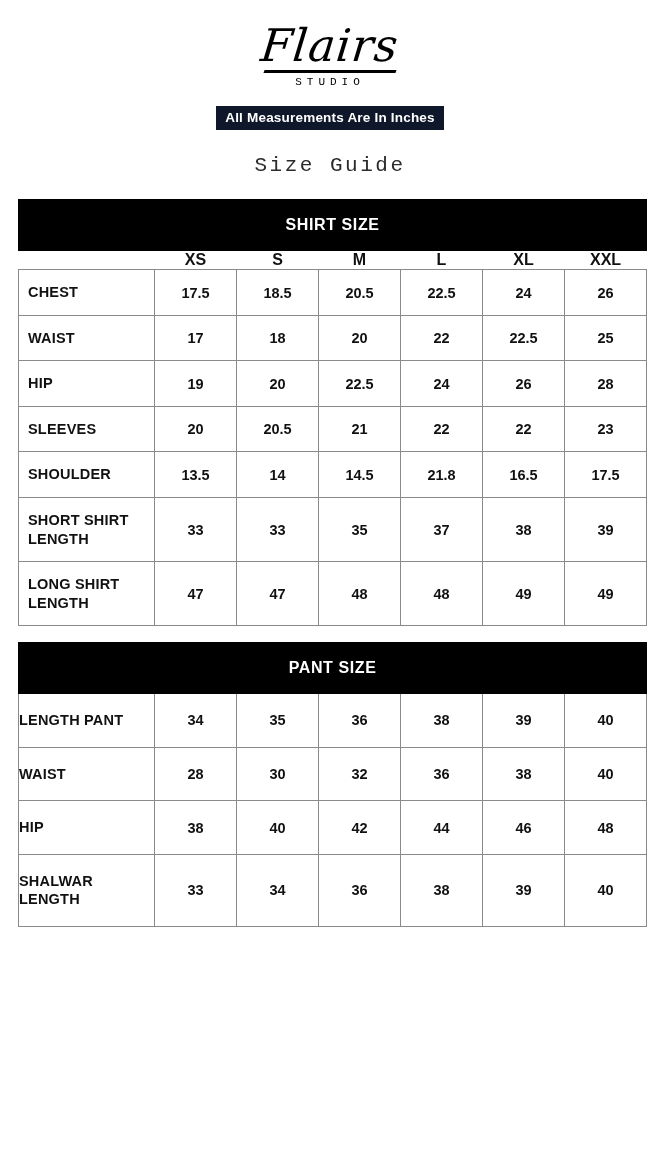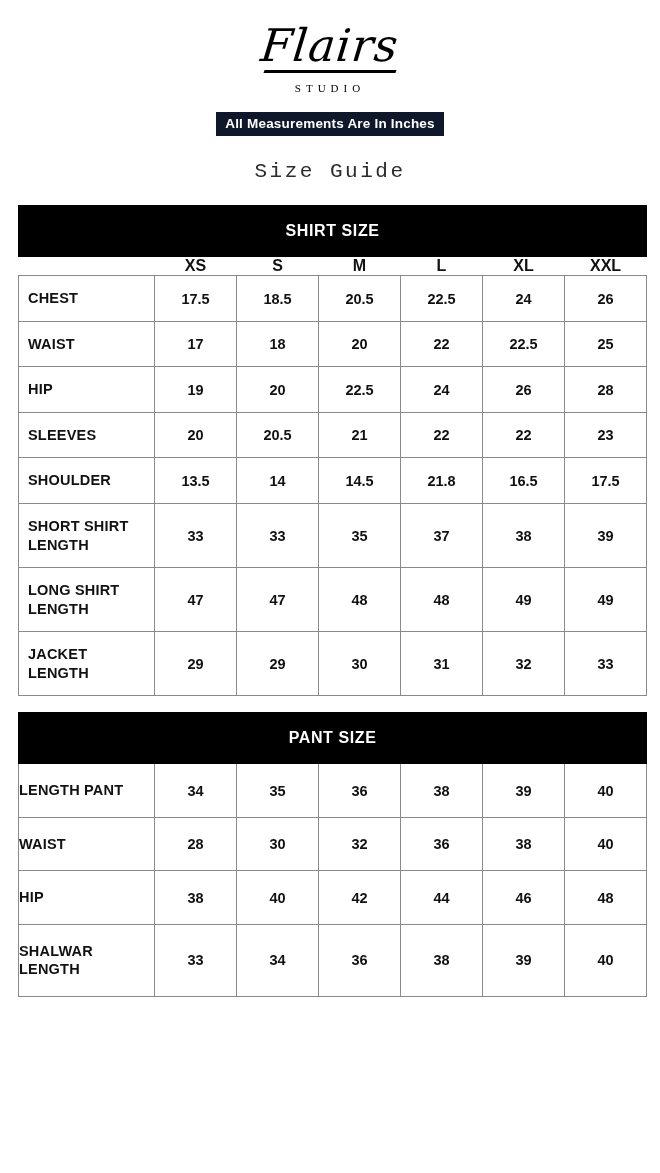--- a/index.html
+++ b/index.html
@@ -37,22 +37,22 @@
     width: 132px;
     height: 3px;
     background: #000;
     margin: 1px auto 0;
     transform: skewX(-20deg);
   }
   .brand-sub {
     font-size: 11px;
     letter-spacing: 5px;
     color: #000;
-    margin-top: 9px;
-    font-family: Liberation Serif, serif;
+    margin-top: 3px;
+    font-family: Liberation Mono, monospace;
   }
   .measure-banner {
     display: inline-block;
     background: #0f172a;
     color: #fff;
     font-size: 13.5px;
     font-weight: bold;
     padding: 4px 9px 5px;
     letter-spacing: 0.2px;
     margin-top: 18px;
@@ -205,29 +205,20 @@
         </tr>
         <tr>
           <td class="rowlabel">LONG SHIRT LENGTH</td>
           <td>47</td>
           <td>47</td>
           <td>48</td>
           <td>48</td>
           <td>49</td>
           <td>49</td>
         </tr>
-        <tr>
-          <td class="rowlabel">JACKET LENGTH</td>
-          <td>29</td>
-          <td>29</td>
-          <td>30</td>
-          <td>31</td>
-          <td>32</td>
-          <td>33</td>
-        </tr>
       </tbody>
     </table>
   </div>
 
   <div class="tbl-wrap second">
     <table class="pant">
       <colgroup>
         <col class="c-label">
           <col class="c-size">
           <col class="c-size">

